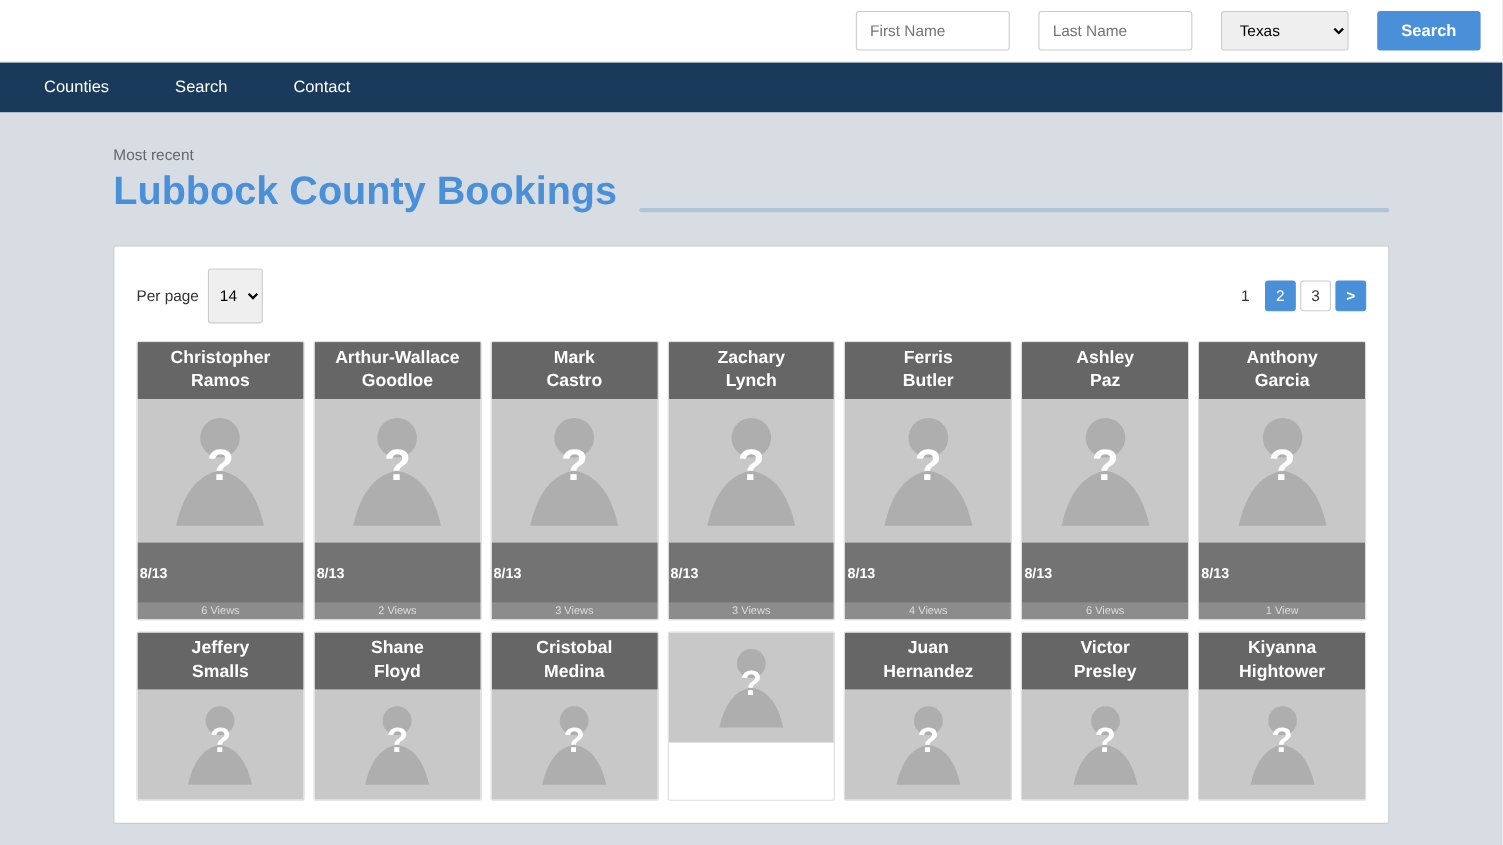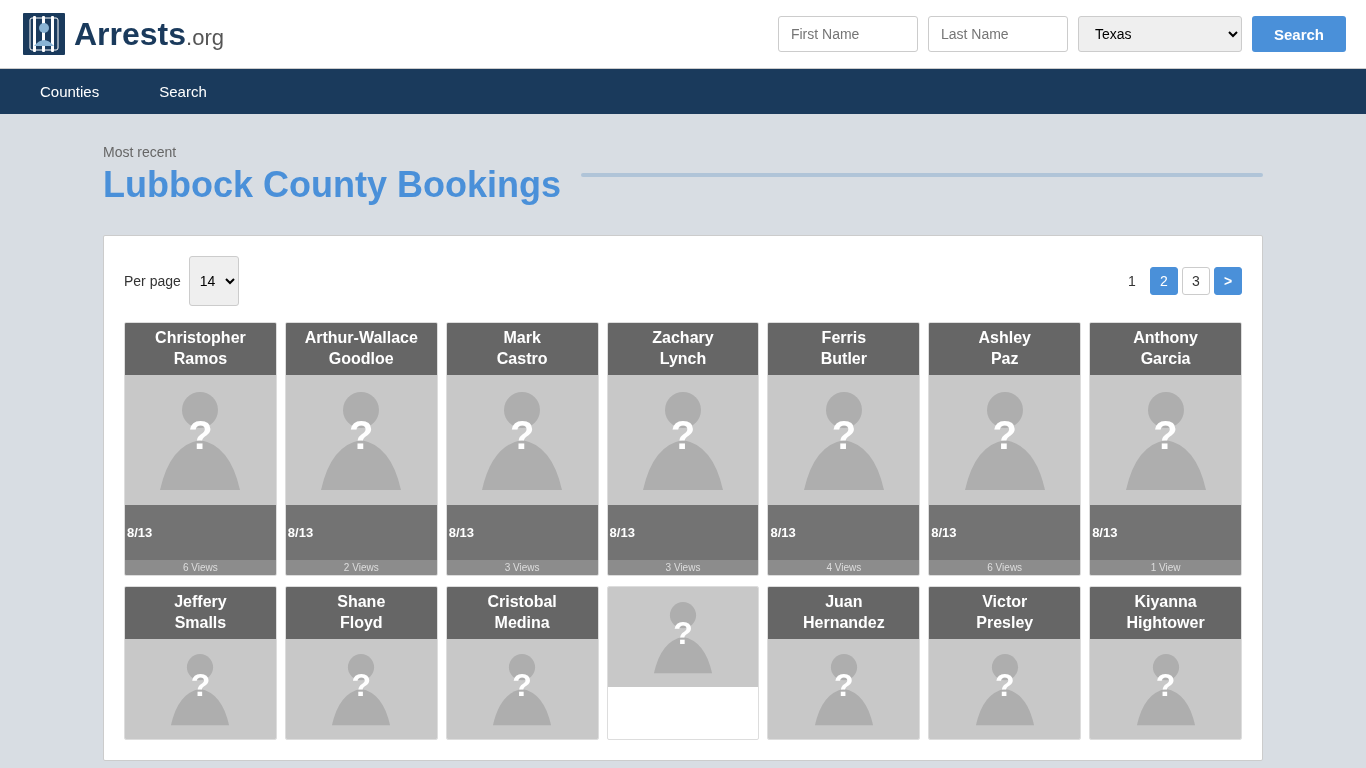--- a/index.html
+++ b/index.html
@@ -44,36 +44,36 @@
       font-weight: bold;
       color: #1a3a5c;
     }
     .logo-text span {
       color: #333;
       font-weight: normal;
       font-size: 20px;
     }
     .search-form {
       display: flex;
-      gap: 10px;
+      gap: 26px;
       margin-left: auto;
     }
     .search-form input,
     .search-form select {
       padding: 8px 12px;
       border: 1px solid #ccc;
       border-radius: 3px;
       font-size: 14px;
       height: 36px;
     }
     .search-form input {
       width: 140px;
     }
     .search-form select {
-      width: 164px;
+      width: 116px;
     }
     .search-btn {
       background: #4a90d9;
       color: #fff;
       border: none;
       padding: 8px 22px;
       font-size: 15px;
       font-weight: bold;
       border-radius: 3px;
       cursor: pointer;
@@ -252,38 +252,20 @@
       color: #ddd;
       text-align: center;
       font-size: 10px;
       padding: 2px;
     }
   </style>
 </head>
 <body>
 
 <div class="header">
-  <a class="logo-container" href="#">
-    <div class="logo-icon">
-      <svg viewBox="0 0 32 36" fill="none" xmlns="http://www.w3.org/2000/svg">
-
-        <rect x="2" y="2" width="28" height="32" rx="2" fill="#1a3a5c" stroke="#fff" stroke-width="1"></rect>
-
-        <rect x="5" y="0" width="3" height="36" fill="#fff" rx="1"></rect>
-        <rect x="14" y="0" width="3" height="36" fill="#fff" rx="1"></rect>
-        <rect x="23" y="0" width="3" height="36" fill="#fff" rx="1"></rect>
-
-        <circle cx="16" cy="12" r="5" fill="#8ab4d4"></circle>
-        <path d="M6 30 Q16 18 26 30" fill="#8ab4d4"></path>
-      </svg>
-    </div>
-    <div class="logo-text">
-      <span style="color:#1a3a5c;font-weight:bold;font-size:32px;">Arrests</span><span style="color:#555;font-size:22px;">.org</span>
-    </div>
-  </a>
   <div class="search-form">
     <input type="text" placeholder="First Name" style="">
     <input type="text" placeholder="Last Name" style="">
     <select>
       <option>Texas</option>
       <option>Alabama</option>
       <option>Alaska</option>
       <option>Arizona</option>
       <option>California</option>
       <option>Colorado</option>
@@ -291,24 +273,25 @@
       <option>Georgia</option>
       <option>New York</option>
     </select>
     <button class="search-btn">Search</button>
   </div>
 </div>
 
 <nav class="nav">
   <a href="#">Counties</a>
   <a href="#">Search</a>
+  <a href="#">Contact</a>
 </nav>
 
 <div class="main">
-  <div style="display:flex; gap:20px; align-items:center; margin-top: 10px;">
+  <div style="display:flex; gap:20px; align-items:flex-end; margin-top: 10px;">
 
     <div style="min-width:200px;">
       <div class="page-subtitle">Most recent</div>
       <div class="page-title">Lubbock County Bookings</div>
     </div>
 
     <div style="flex:1;">
       <div class="horizontal-bar"></div>
     </div>
   </div>

